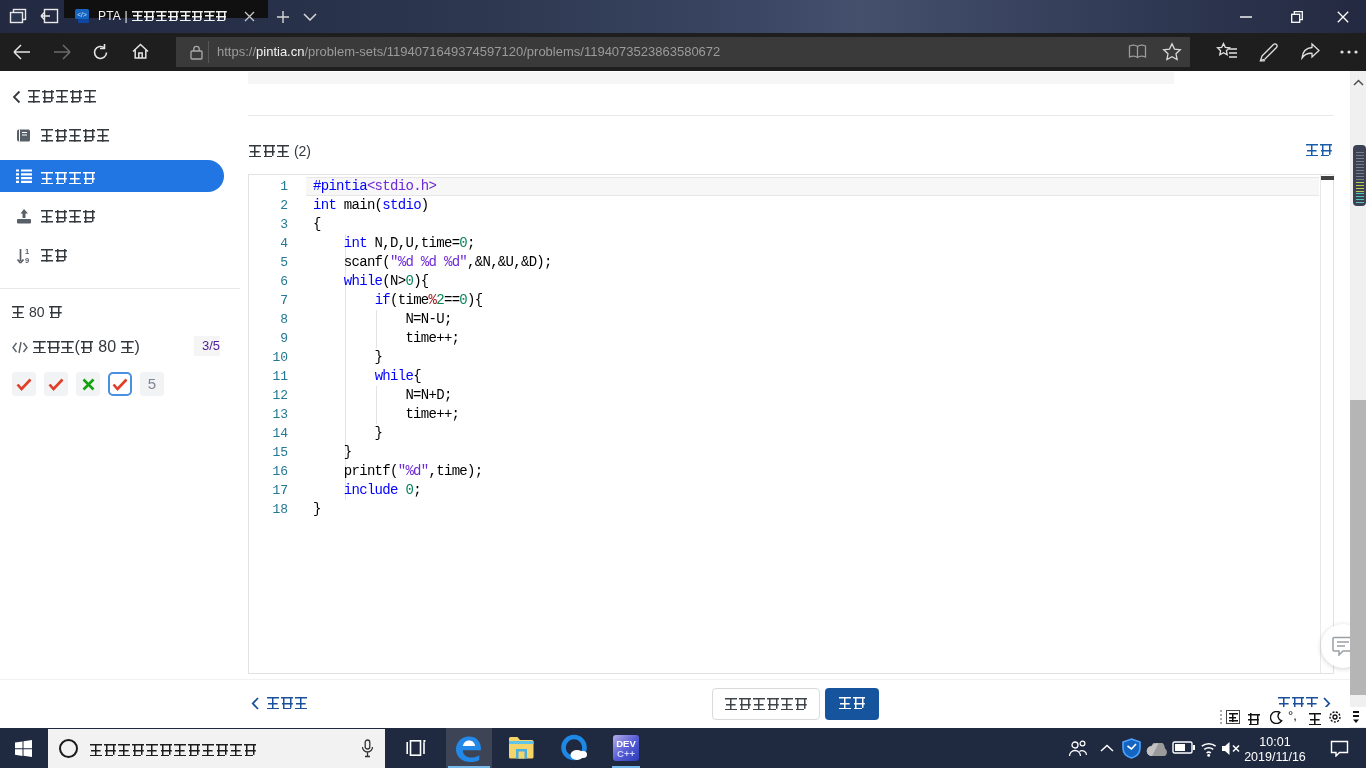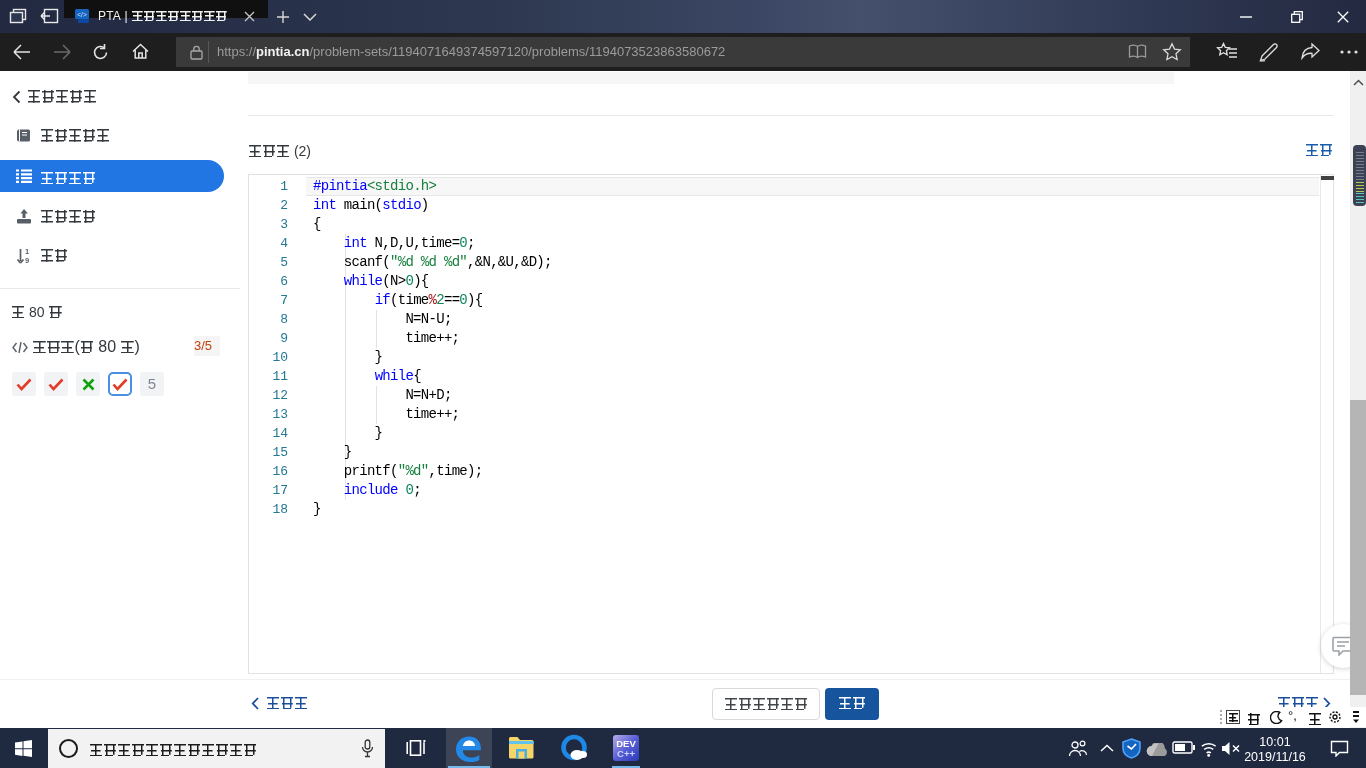--- a/index.html
+++ b/index.html
@@ -33,21 +33,21 @@
 .snav{position:absolute;left:0;width:240px;height:31px;color:#33383d;font-size:14px}
 .snav .ic{position:absolute;left:16px;top:50%;transform:translateY(-50%)}
 .snav .tx{position:absolute;left:40px;top:50%;transform:translateY(-50%);white-space:nowrap}
 #pill{position:absolute;left:0;top:89px;width:224px;height:32px;background:#2176e3;border-radius:0 16px 16px 0;color:#fff}
 #cgcc{position:absolute;left:435px;top:62px;width:179px;height:32px;border:1px solid #d9d9d9;border-radius:4px;font-size:14px;color:#33383d}
 
 #edbox{position:absolute;left:248px;top:103px;width:1086px;height:500px;border:1px solid #e2e2e2;background:#fff}
 #gutter{position:absolute;left:0;top:2px;width:39px;text-align:right;font-family:"Liberation Mono",monospace;font-size:13px;line-height:19px;color:#237893}
 #code{position:absolute;left:64px;top:2px;font-family:"Liberation Mono",monospace;font-size:14px;letter-spacing:-.7px;line-height:19px;color:#000;white-space:pre}
 #code .k{color:#0000ff}
-#code .s{color:#15803d}
+#code .s{color:#6d28d9}
 #code .n{color:#098658}
 #code .o{color:#a31515}
 .guide{position:absolute;width:1px;background:#e3e3e3}
 
 .btn{position:absolute;height:32px;border-radius:4px;font-size:14px;text-align:center}
 
 #ime{position:absolute;left:1218px;top:707px;width:148px;height:20px;background:#fff;color:#111}
 
 #taskbar{position:absolute;left:0;top:728px;width:1366px;height:40px;background:#1f2940}
 #search{position:absolute;left:48px;top:1px;width:337px;height:39px;background:#f2f2f2}
@@ -110,21 +110,21 @@
   </svg>
   <svg class="abs" style="left:132px;top:10px" width="17" height="17" viewBox="0 0 17 17">
     <path d="M1 8.5L8.5 1.5 16 8.5M3.2 7v8h10.6V7M6.8 15v-5h3.4v5" fill="none" stroke="#e4e4e4" stroke-width="1.5"></path>
   </svg>
   <div id="urlbar">
     <svg class="abs" style="left:14px;top:8px" width="13" height="15" viewBox="0 0 13 15">
       <rect x="1" y="6" width="11" height="8" rx="1" fill="none" stroke="#a9a9a9" stroke-width="1.3"></rect>
       <path d="M3.8 6V4a2.7 2.7 0 0 1 5.4 0v2" fill="none" stroke="#a9a9a9" stroke-width="1.3"></path>
     </svg>
     <div class="abs" style="left:32px;top:4px;width:1px;height:22px;background:#575757"></div>
-    <div class="abs" style="left:41px;top:7px;white-space:nowrap;overflow:hidden;width:938px">https://<span style="color:#f2f2f2;font-weight:bold">pintia.cn</span>/problem-sets/1194071649374597120/problems/1194073523863580672</div>
+    <div class="abs" style="left:41px;top:7px;white-space:nowrap;overflow:hidden;width:938px">https://<span style="color:#f2f2f2;font-weight:normal">pintia.cn</span>/problem-sets/1194071649374597120/problems/1194073523863580672</div>
     <svg class="abs" style="left:952px;top:7px" width="19" height="15" viewBox="0 0 19 15">
       <path d="M9.5 2.5C7.5.8 4.5.8 1.5 2v11c3-1.2 6-1.2 8 .5 2-1.7 5-1.7 8-.5V2c-3-1.2-6-1.2-8 .5zM9.5 2.5v11" fill="none" stroke="#9b9b9b" stroke-width="1.3"></path>
     </svg>
     <svg class="abs" style="left:986px;top:5px" width="20" height="20" viewBox="0 0 20 20">
       <path d="M10 1.8l2.5 5.3 5.8.7-4.3 4 1.1 5.7-5.1-2.8-5.1 2.8 1.1-5.7-4.3-4 5.8-.7z" fill="none" stroke="#d8d8d8" stroke-width="1.3"></path>
     </svg>
   </div>
   <svg class="abs" style="left:1216px;top:9px" width="22" height="20" viewBox="0 0 22 20">
     <path d="M7.5 1.5l1.8 3.8 4.2.5-3.1 2.9.8 4.1-3.7-2-3.7 2 .8-4.1L1.5 5.8l4.2-.5z" fill="none" stroke="#e0e0e0" stroke-width="1.3"></path>
     <path d="M13 7h8M13 11h8M13 15h8" stroke="#e0e0e0" stroke-width="1.4"></path>
@@ -184,21 +184,21 @@
     <span class="tx"><span class="cj"></span><span class="cj v2"></span></span>
   </div>
   <div class="abs" style="left:0;top:217px;width:240px;height:1px;background:#e9e9e9"></div>
   <div class="abs" style="left:11px;top:233px;font-size:14px;color:#33383d"><span class="cj"></span> 80 <span class="cj v2"></span></div>
   <div class="abs" style="left:12px;top:267px;font-size:16px;color:#33383d">
     <svg style="display:inline-block;vertical-align:-2px" width="16" height="13" viewBox="0 0 16 13">
       <path d="M4.5 2L1 6.5 4.5 11M11.5 2L15 6.5 11.5 11M9 1L7 12" fill="none" stroke="#585f66" stroke-width="1.4"></path>
     </svg>
     <span class="cj"></span><span class="cj v2"></span><span class="cj"></span>(<span class="cj v2"></span> 80 <span class="cj"></span>)
   </div>
-  <div class="abs" style="left:194px;top:265px;width:26px;height:20px;background:#f5f5f5;color:#c2410c;font-size:13px;text-align:left;line-height:20px">3/5</div>
+  <div class="abs" style="left:194px;top:265px;width:26px;height:20px;background:#f5f5f5;color:#4c1d95;font-size:13px;text-align:right;line-height:20px">3/5</div>
 
   <div class="abs" style="left:12px;top:301px" id="sqrow">
     <div class="abs" style="left:0;top:0;width:24px;height:24px;background:#f2f3f4;border-radius:3px"></div>
     <div class="abs" style="left:32px;top:0;width:24px;height:24px;background:#f2f3f4;border-radius:3px"></div>
     <div class="abs" style="left:64px;top:0;width:24px;height:24px;background:#f2f3f4;border-radius:3px"></div>
     <div class="abs" style="left:96px;top:0;width:24px;height:24px;background:#fff;border:2px solid #4a90e2;border-radius:5px"></div>
     <div class="abs" style="left:128px;top:0;width:24px;height:24px;background:#f2f3f4;border-radius:3px;color:#7d8694;font-size:15px;text-align:center;line-height:24px">5</div>
     <svg class="abs" style="left:4px;top:6px" width="16" height="13" viewBox="0 0 16 13">
           <path d="M1.5 6.5l4 4.5L14.5 1.5" fill="none" stroke="#e23d28" stroke-width="2.6"></path>
         </svg>

